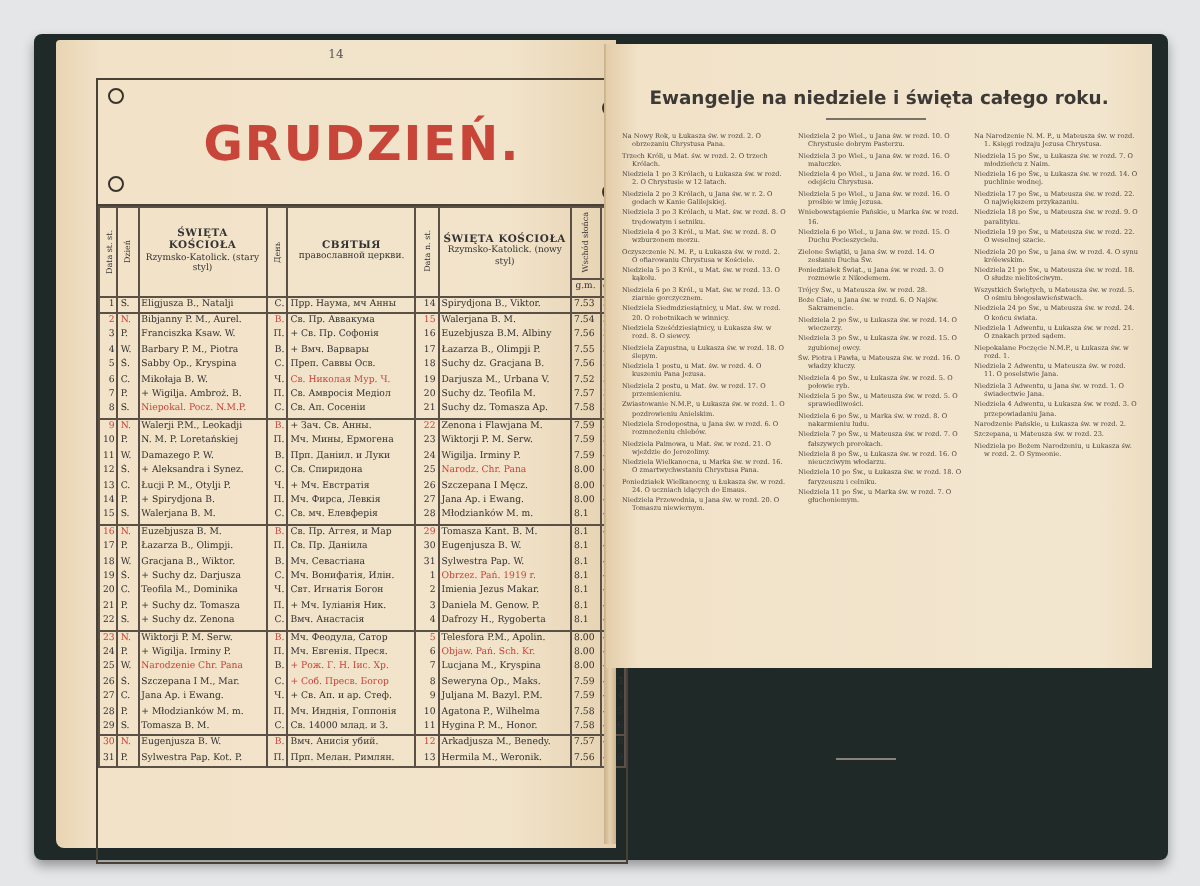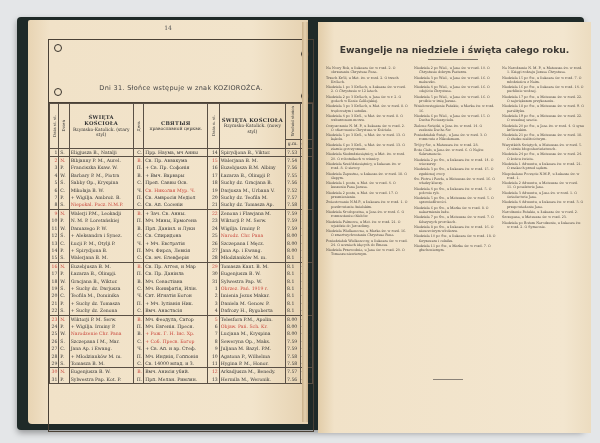--- a/index.html
+++ b/index.html
@@ -2,21 +2,21 @@
 <html><head>
 <meta charset="utf-8">
 <style>
   * { box-sizing: border-box; margin: 0; padding: 0; }
   html, body { width: 600px; height: 443px; overflow: hidden; }
   body { background: #e4e6e8; font-family: "DejaVu Serif", serif; position: relative; }
   .cover { position: absolute; left: 17px; top: 17px; width: 567px; height: 413px; background: #1f2a28; border-radius: 4px; box-shadow: 0 3px 6px rgba(0,0,0,0.35); }
   .page { position: absolute; background: #efdfc4; }
   .page-left { left: 28px; top: 20px; width: 280px; height: 404px; border-radius: 2px 0 0 4px;
      background: linear-gradient(90deg, #e8d4b3 0%, #f1e2c8 8%, #f2e4cb 80%, #e6d2b1 100%); }
-  .page-right { left: 318px; top: 22px; width: 273px; height: 411px;
+  .page-right { left: 303px; top: 22px; width: 273px; height: 312px;
      background: linear-gradient(90deg, #e2cda9 0%, #f1e2c8 6%, #f3e6cf 90%, #ecdcc0 100%); }
   .gutter { position: absolute; left: 302px; top: 22px; width: 6px; height: 400px; background: linear-gradient(90deg, #c9b08a, #e5d1af, #cbb28d); }
   .page-num { position: absolute; top: 4px; left: 0; width: 100%; text-align: center; font-size: 6px; color: #555; }
   .frame { position: absolute; left: 20px; top: 19px; width: 266px; height: 393px; border: 1px solid #4a4136; }
   .heading { position: absolute; left: 0; top: 0; width: 100%; height: 63px; border-bottom: 1px solid #4a4136; }
   .orn { position: absolute; width: 8px; height: 8px; border: 1.5px solid #3a342c; border-radius: 50%; font-size: 0; }
   .month-title { position: absolute; top: 18px; width: 100%; text-align: center; font-family: "DejaVu Sans", sans-serif; font-weight: bold; font-size: 24px; letter-spacing: 1px; color: #c8453a; }
   .month-sub { position: absolute; top: 44px; width: 100%; text-align: center; font-family: "DejaVu Sans", sans-serif; font-size: 6.5px; color: #444; letter-spacing: 0.3px; }
   table.cal { position: absolute; left: 0; top: 63px; width: 264px; border-collapse: collapse; font-size: 4.6px; color: #333; table-layout: fixed; }
   table.cal th { border: 1px solid #5a5045; font-weight: normal; font-size: 4.5px; padding: 1px; vertical-align: middle; line-height: 1.25; }
@@ -40,21 +40,21 @@
 <div class="cover"></div>
 
 <div class="page page-left">
   <div class="page-num">14</div>
   <div class="frame">
     <div class="heading">
       <div class="orn" style="left:5px;top:4px"></div>
       <div class="orn" style="left:5px;top:48px"></div>
       <div class="orn" style="right:4px;top:10px"></div>
       <div class="orn" style="right:4px;top:52px"></div>
-      <div class="month-sub">Dni 31. Słońce wstępuje w znak KOZIOROŻCA.</div>
+      <div class="month-title">GRUDZIEŃ.</div>
     </div>
 
     <table class="cal">
       <colgroup>
         <col style="width:9px">
           <col style="width:10px">
           <col style="width:62px">
         <col style="width:10px">
           <col style="width:62px">
         <col style="width:11px">

